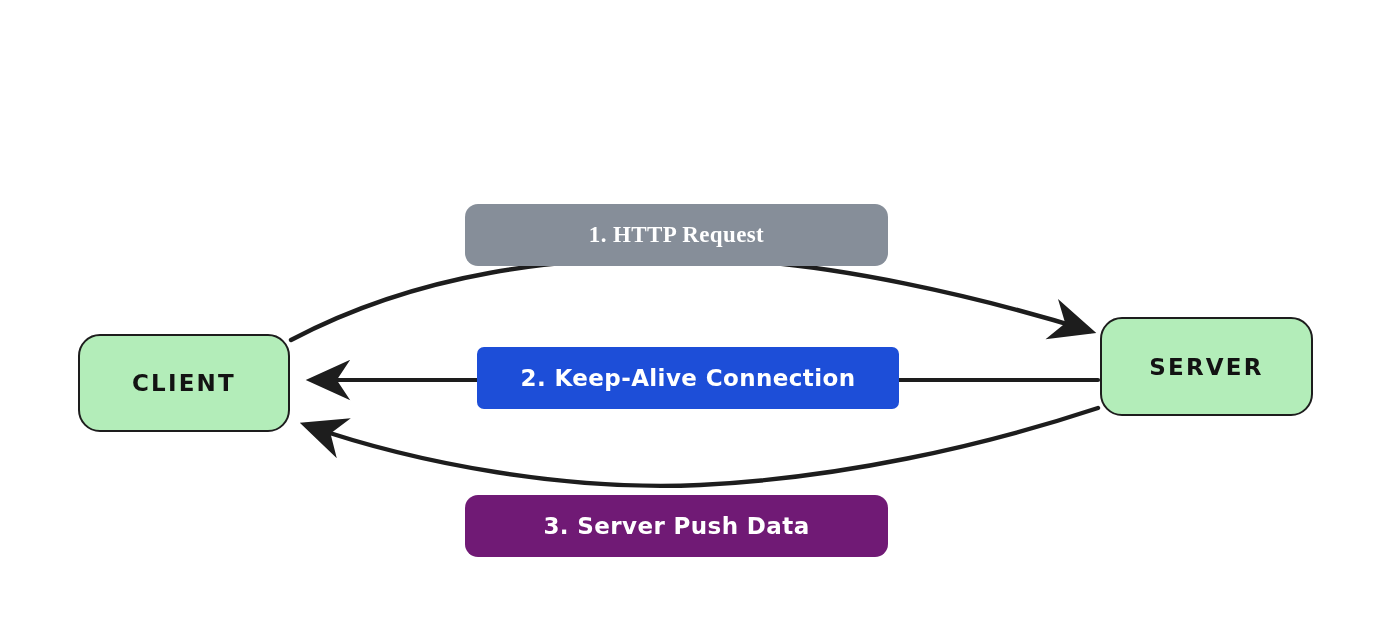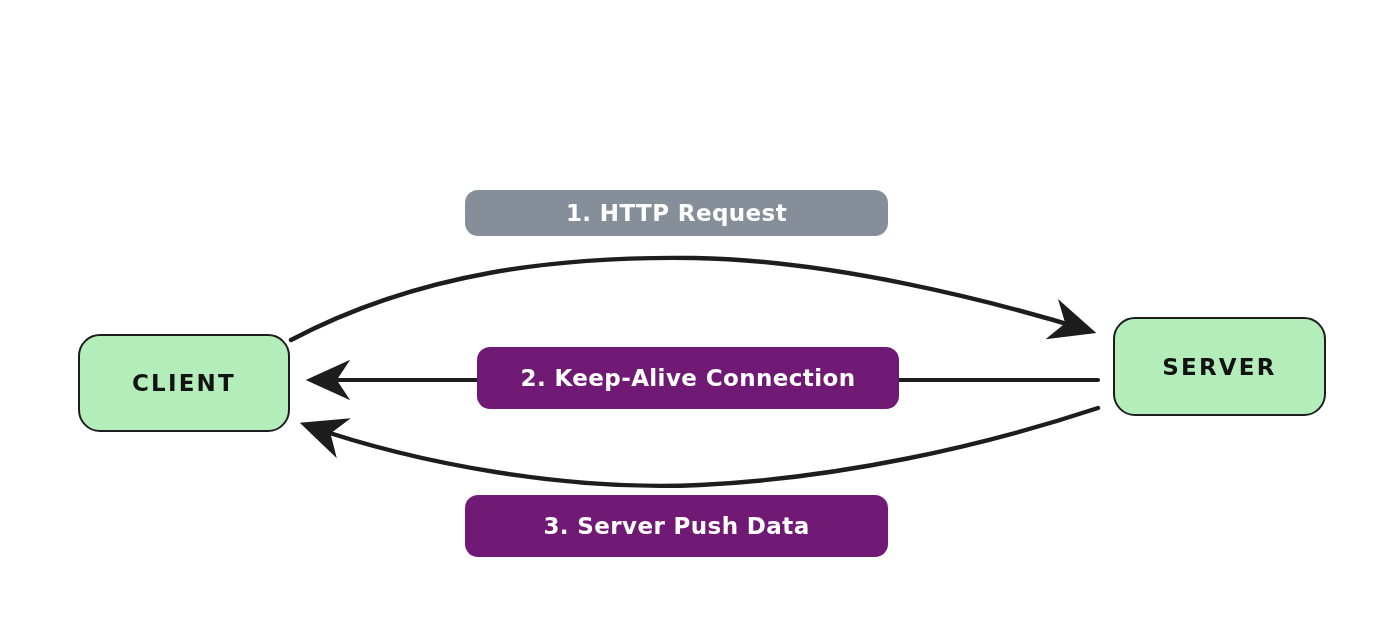--- a/index.html
+++ b/index.html
@@ -81,23 +81,24 @@
     font-family: "DejaVu Sans", sans-serif;
     font-size: 23px;
     font-weight: 700;
     letter-spacing: 0.4px;
     color: #ffffff;
     white-space: nowrap;
     user-select: none;
   }
   .edge-label-1 {
     left: 465px;
-    top: 190px;
+    top: 204px;
     width: 423px;
-    height: 46px;
+    height: 62px;
+    font-family: Liberation Serif, serif;
   }
   .edge-label-2 {
     left: 477px;
     top: 347px;
     width: 422px;
     height: 62px;
   }
   .edge-label-3 {
     left: 465px;
     top: 495px;
@@ -129,29 +130,29 @@
     <path d="M477,380 L312,380" fill="none" stroke="#1d1d1d" stroke-width="4.2" stroke-linecap="round" marker-end="url(#arrow-left-a)"></path>
 
     <path d="M1098,408 C980,447 840,478 700,485 C570,491 420,465 306,425" fill="none" stroke="#1d1d1d" stroke-width="4.4" stroke-linecap="round" marker-end="url(#arrow-left-b)"></path>
   </svg>
 
 
   <div class="node node-client" style="background:#b3edb9;align-items:center;">
     <span>CLIENT</span>
   </div>
 
-  <div class="node node-server" style="background:#b3edb9;margin-left:13px;">
+  <div class="node node-server" style="background:#b3edb9;">
     <span>SERVER</span>
   </div>
 
   <div class="edge-label edge-label-1" style="background:#868e99;">
     <span>1. HTTP Request</span>
   </div>
 
-  <div class="edge-label edge-label-2" style="background:#701a75;">
+  <div class="edge-label edge-label-2" style="background:#1d4ed8;border-radius:7px;">
     <span>2. Keep-Alive Connection</span>
   </div>
 
   <div class="edge-label edge-label-3" style="background:#701a75;">
     <span>3. Server Push Data</span>
   </div>
 
 </div>
 
 </body></html>

